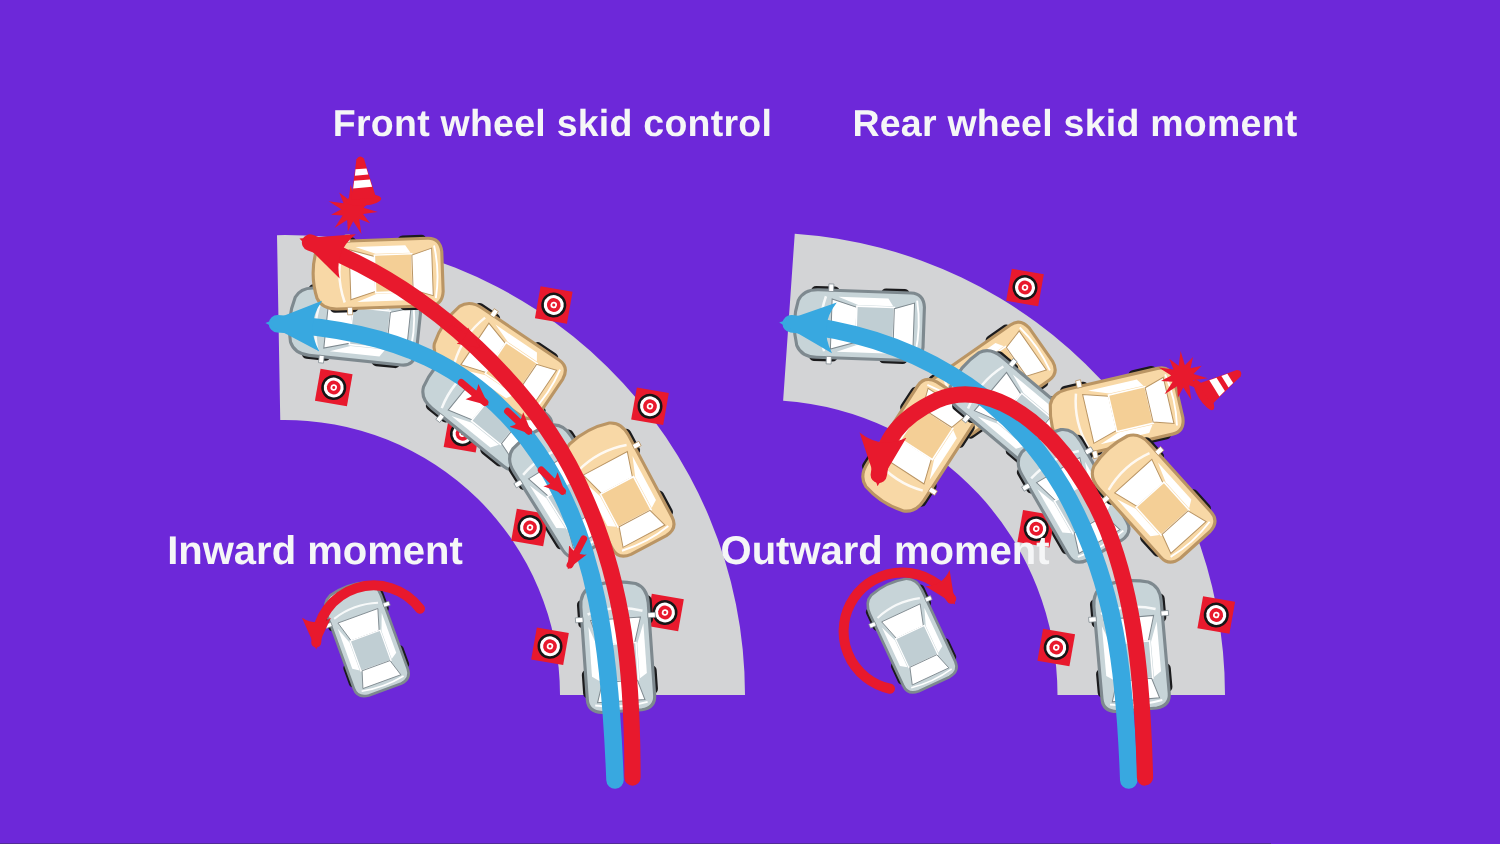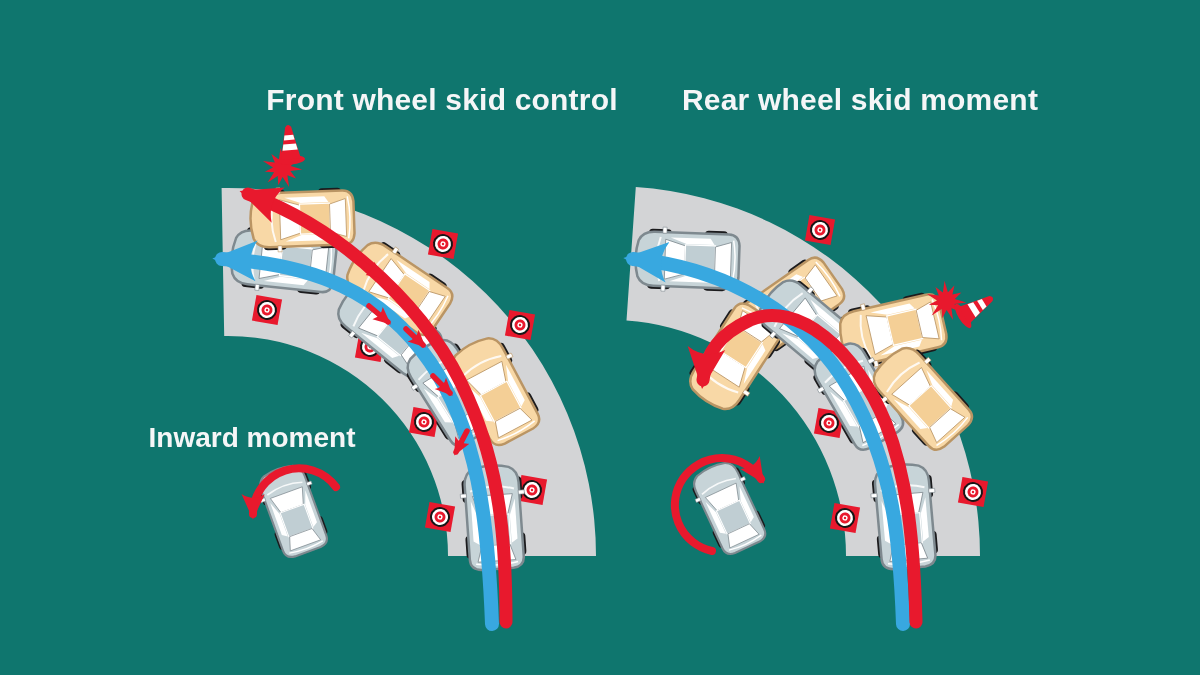--- a/index.html
+++ b/index.html
@@ -8,31 +8,31 @@
     background:#5e656c;
     font-family:"Liberation Sans", sans-serif;
   }
   #scene{position:absolute;left:0;top:0;}
   .panel-title{
     position:absolute;top:83px;transform:translateX(-50%);
     color:#f5f6f7;font-size:30px;font-weight:600;letter-spacing:.2px;white-space:nowrap;
   }
   .moment-label{
     position:absolute;top:422px;transform:translateX(-50%);
-    color:#f5f6f7;font-size:28px;font-weight:600;white-space:nowrap;
+    color:#f5f6f7;font-size:32px;font-weight:600;white-space:nowrap;
   }
   #title-front{left:442px;}
   #title-rear{left:860px;}
   #label-inward{left:252px;}
   #label-outward{left:708px;}
 </style>
 </head>
 <body>
 
-<div id="stage" style="background: #0f766e; text-align: right;">
+<div id="stage" style="background: #6d28d9; text-align: right;">
 
   <svg id="scene" width="1200" height="675" viewBox="0 0 1200 675">
     <defs>
       <marker id="head-red" viewBox="0 0 10 10" refX="7.5" refY="5" markerWidth="3.3" markerHeight="3.3" orient="auto">
         <path d="M 0,0.6 L 9.6,5 L 0,9.4 Q 2.8,5 0,0.6 Z" fill="#e8192d"></path>
       </marker>
       <marker id="head-blue" viewBox="0 0 10 10" refX="7.5" refY="5" markerWidth="3.3" markerHeight="3.3" orient="auto">
         <path d="M 0,0.6 L 9.6,5 L 0,9.4 Q 2.8,5 0,0.6 Z" fill="#38a8e0"></path>
       </marker>
     </defs>
@@ -435,13 +435,14 @@
           <path d="M -10,-1 L -3,-33 Q 0,-37 3,-33 L 10,-1 Z" fill="#e8192d"></path>
           <path d="M -7.6,-10 L 7.6,-10 L 6.3,-16 L -6.3,-16 Z" fill="#ffffff"></path>
           <path d="M -5.4,-20 L 5.4,-20 L 4.4,-25 L -4.4,-25 Z" fill="#ffffff"></path>
         </g>
       </g>
     </svg>
 
   <div class="panel-title" id="title-front">Front wheel skid control</div>
   <div class="panel-title" id="title-rear">Rear wheel skid moment</div>
   <div class="moment-label" id="label-inward">Inward moment</div>
+  <div class="moment-label" id="label-outward">Outward moment</div>
 </div>
 
 </body></html>

